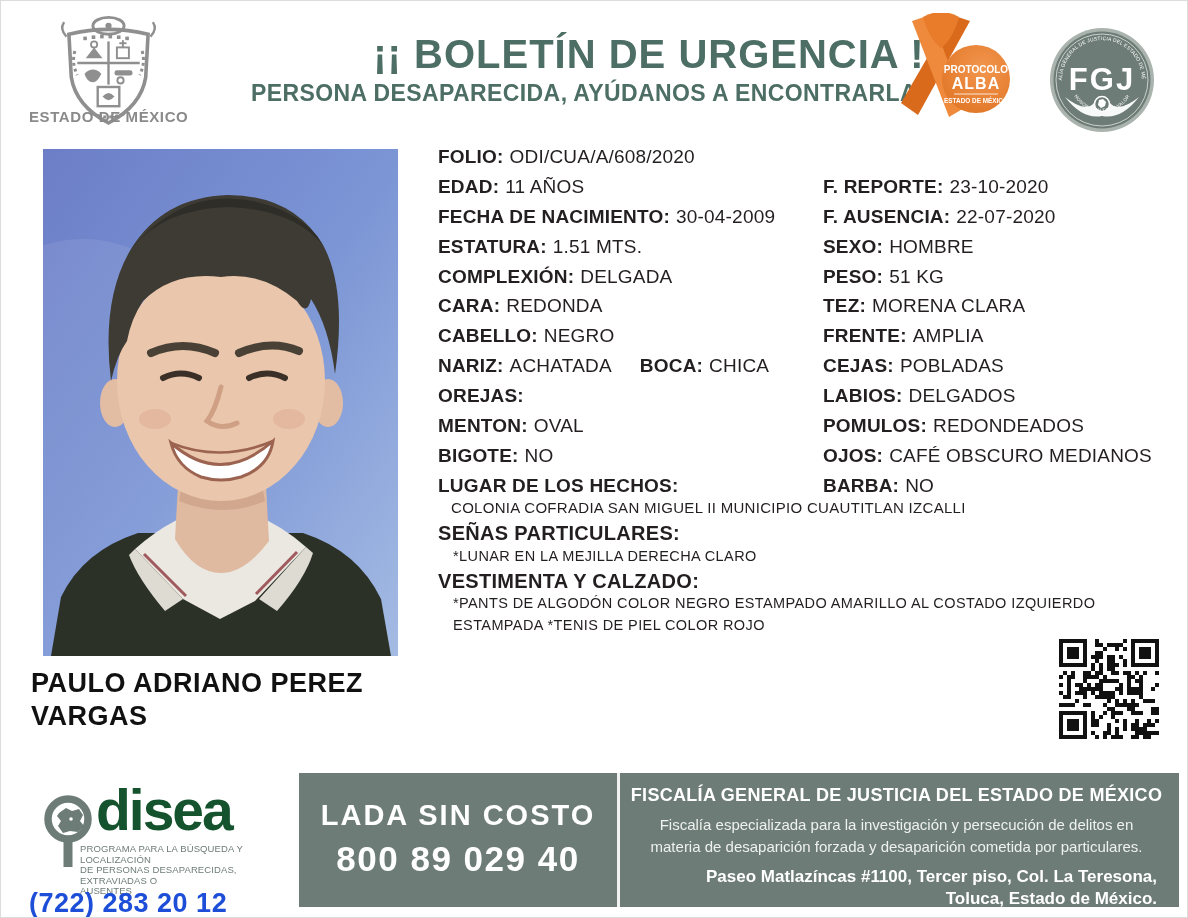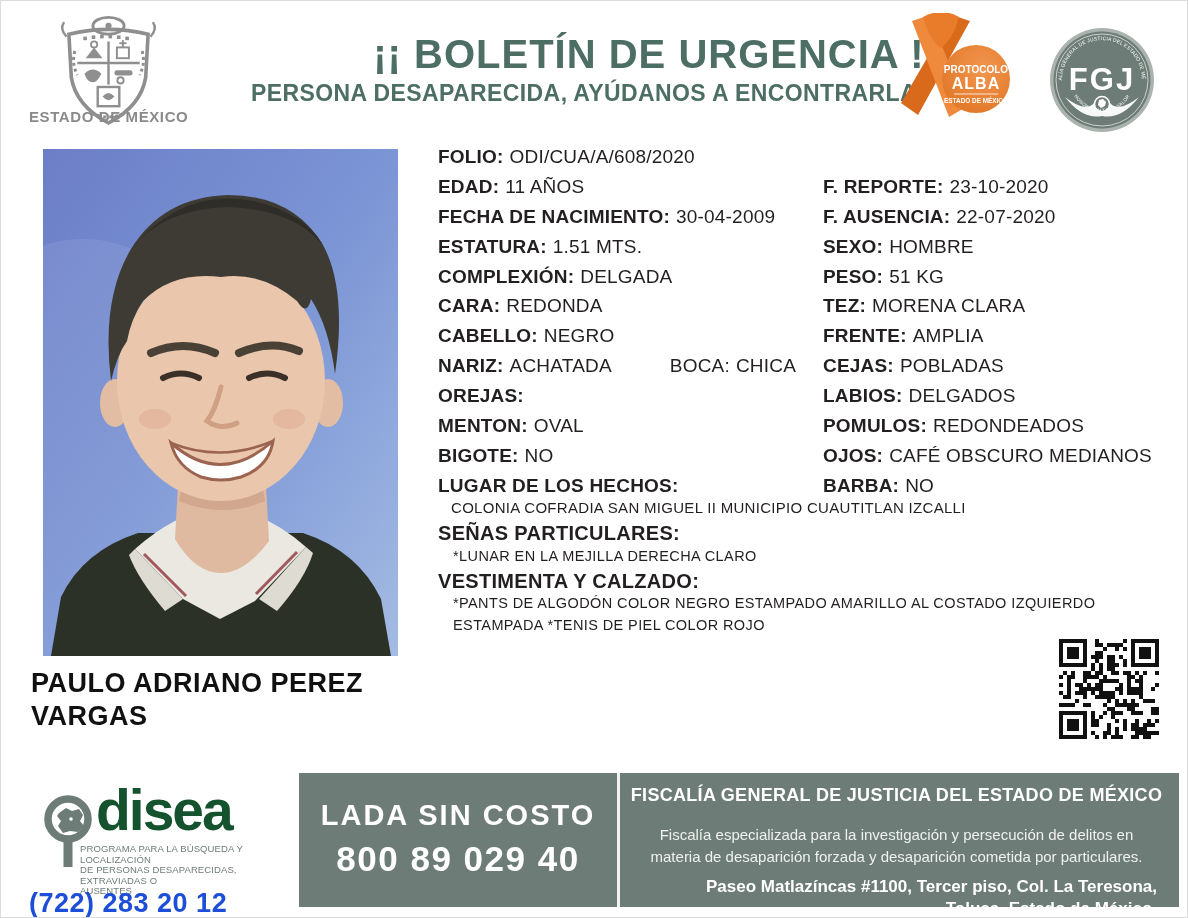--- a/index.html
+++ b/index.html
@@ -20,41 +20,41 @@
   .photo-frame{position:absolute;left:42px;top:148px;width:355px;height:507px;}
   .person-name{position:absolute;left:30px;top:666px;width:380px;text-align:left;
     font-size:27px;font-weight:bold;line-height:33px;letter-spacing:0.5px;color:#111;}
   
   .col{position:absolute;font-size:19px;letter-spacing:0.2px;}
   .col-left{left:437px;top:141px;}
   .col-right{left:822px;top:170.9px;}
   .frow{height:29.9px;line-height:29.9px;white-space:nowrap;}
   .flabel{font-weight:bold;}
   .fvalue{margin-left:6px;}
-  .flabel2{font-weight:normal;margin-left:58px;}
+  .flabel2{font-weight:bold;margin-left:28px;}
   .lugar-value{position:absolute;left:450px;top:498px;font-size:15px;letter-spacing:0.3px;}
   .sec-heading{position:absolute;font-size:20px;font-weight:bold;letter-spacing:0.3px;}
   .senas-heading{left:437px;top:521px;}
   .senas-line{position:absolute;left:452px;top:547px;font-size:14.5px;letter-spacing:0.4px;}
   .vest-heading{left:437px;top:569px;}
   .vest-lines{position:absolute;left:452px;top:592px;font-size:14.5px;line-height:21.5px;letter-spacing:0.4px;}
   .qr-wrap{position:absolute;left:1056px;top:636px;width:104px;height:104px;background:#fff;}
   
   .odisea-logo{position:absolute;left:40px;top:782px;width:60px;height:86px;}
   .odisea-brand{position:absolute;left:95px;top:779px;font-size:57px;font-weight:bold;color:#14532d;letter-spacing:-2px;line-height:60px;}
   .odisea-tagline{position:absolute;left:79px;top:843px;width:200px;font-size:9.5px;line-height:10.5px;color:#6d7c76;letter-spacing:0.1px;}
   .odisea-phone{position:absolute;left:28px;top:870px;width:250px;font-size:27px;font-weight:bold;color:#1d4ed8;letter-spacing:0.5px;margin-top:17px;}
   .footer-bar{position:absolute;left:298px;top:772px;width:880px;height:134px;background:#6d7c76;}
   .bar-divider{position:absolute;left:318px;top:0;width:3px;height:134px;background:rgba(255,255,255,0.9);}
   .lada-block{position:absolute;left:0;top:0;width:318px;height:134px;text-align:center;color:#fff;}
   .lada-label{margin-top:26px;font-size:29px;font-weight:bold;letter-spacing:2px;}
   .lada-number{margin-top:7px;font-size:35px;font-weight:bold;letter-spacing:1.5px;}
   .fiscalia-block{position:absolute;left:325px;top:0;width:545px;height:134px;color:#fff;}
   .fiscalia-title{margin-top:12px;text-align:center;font-size:18px;font-weight:bold;letter-spacing:0.3px;}
-  .fiscalia-desc{margin-top:18px;text-align:center;font-size:15px;line-height:22px;color:#eef1ef;}
+  .fiscalia-desc{margin-top:8px;text-align:center;font-size:15px;line-height:22px;color:#eef1ef;}
   .fiscalia-address{margin-top:8px;text-align:right;padding-right:12px;font-size:17px;line-height:22px;font-weight:bold;}
 </style>
 </head>
 <body>
 
 <div id="page">
 
   <div class="crest-wrap">
     <svg viewBox="0 0 90 100" width="135" height="120">
       <g stroke="#8f8f8f" fill="none" stroke-width="2.4">

